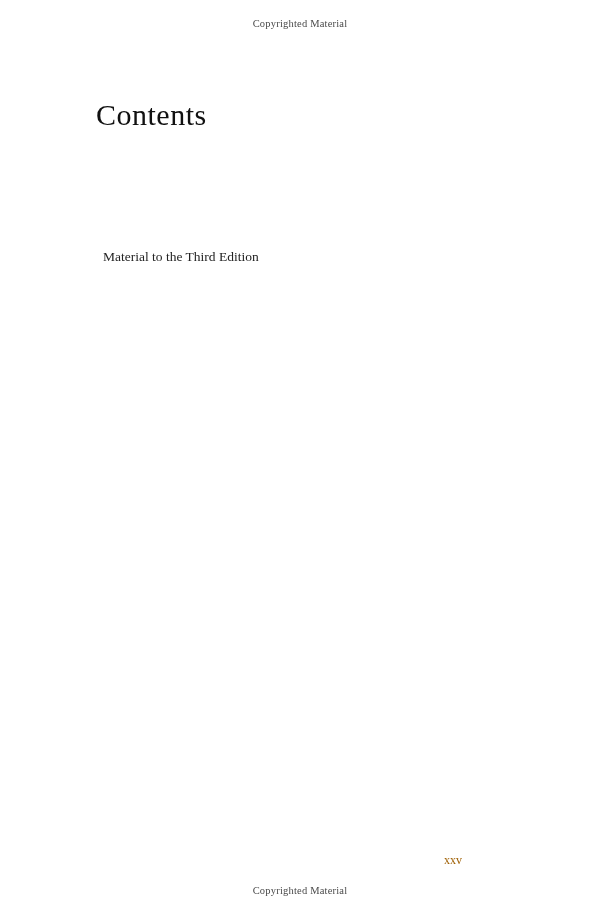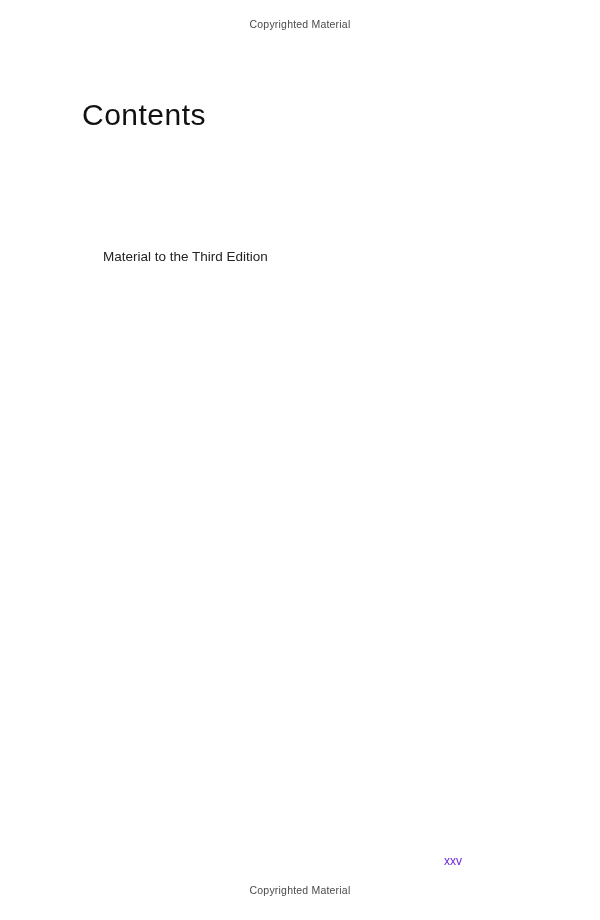--- a/index.html
+++ b/index.html
@@ -13,20 +13,21 @@
     font-family: "Liberation Sans", sans-serif;
     color: #1a1a1a;
     position: relative;
     overflow: hidden;
   }
   .page {
     position: relative;
     width: 528px;
     height: 920px;
     box-sizing: border-box;
+    font-family: Liberation Serif, serif;
   }
   .copyright-top {
     position: absolute;
     top: 18px;
     left: 0;
     width: 600px;
     text-align: center;
     font-size: 10.5px;
     color: #4a4a4a;
     letter-spacing: 0.2px;
@@ -39,26 +40,26 @@
     text-align: center;
     font-size: 10.5px;
     color: #4a4a4a;
     letter-spacing: 0.2px;
   }
   .page-number {
     position: absolute;
     bottom: 52px;
     right: 66px;
     font-size: 12px;
-    color: #6d28d9;
+    color: #a16207;
   }
   .title {
     position: absolute;
     top: 78px;
-    left: 82px;
+    left: 96px;
     font-size: 30px;
     font-weight: 400;
     color: #111111;
     letter-spacing: 0.5px;
   }
   .toc {
     position: absolute;
     top: 248px;
     left: 75px;
     width: 462px;

